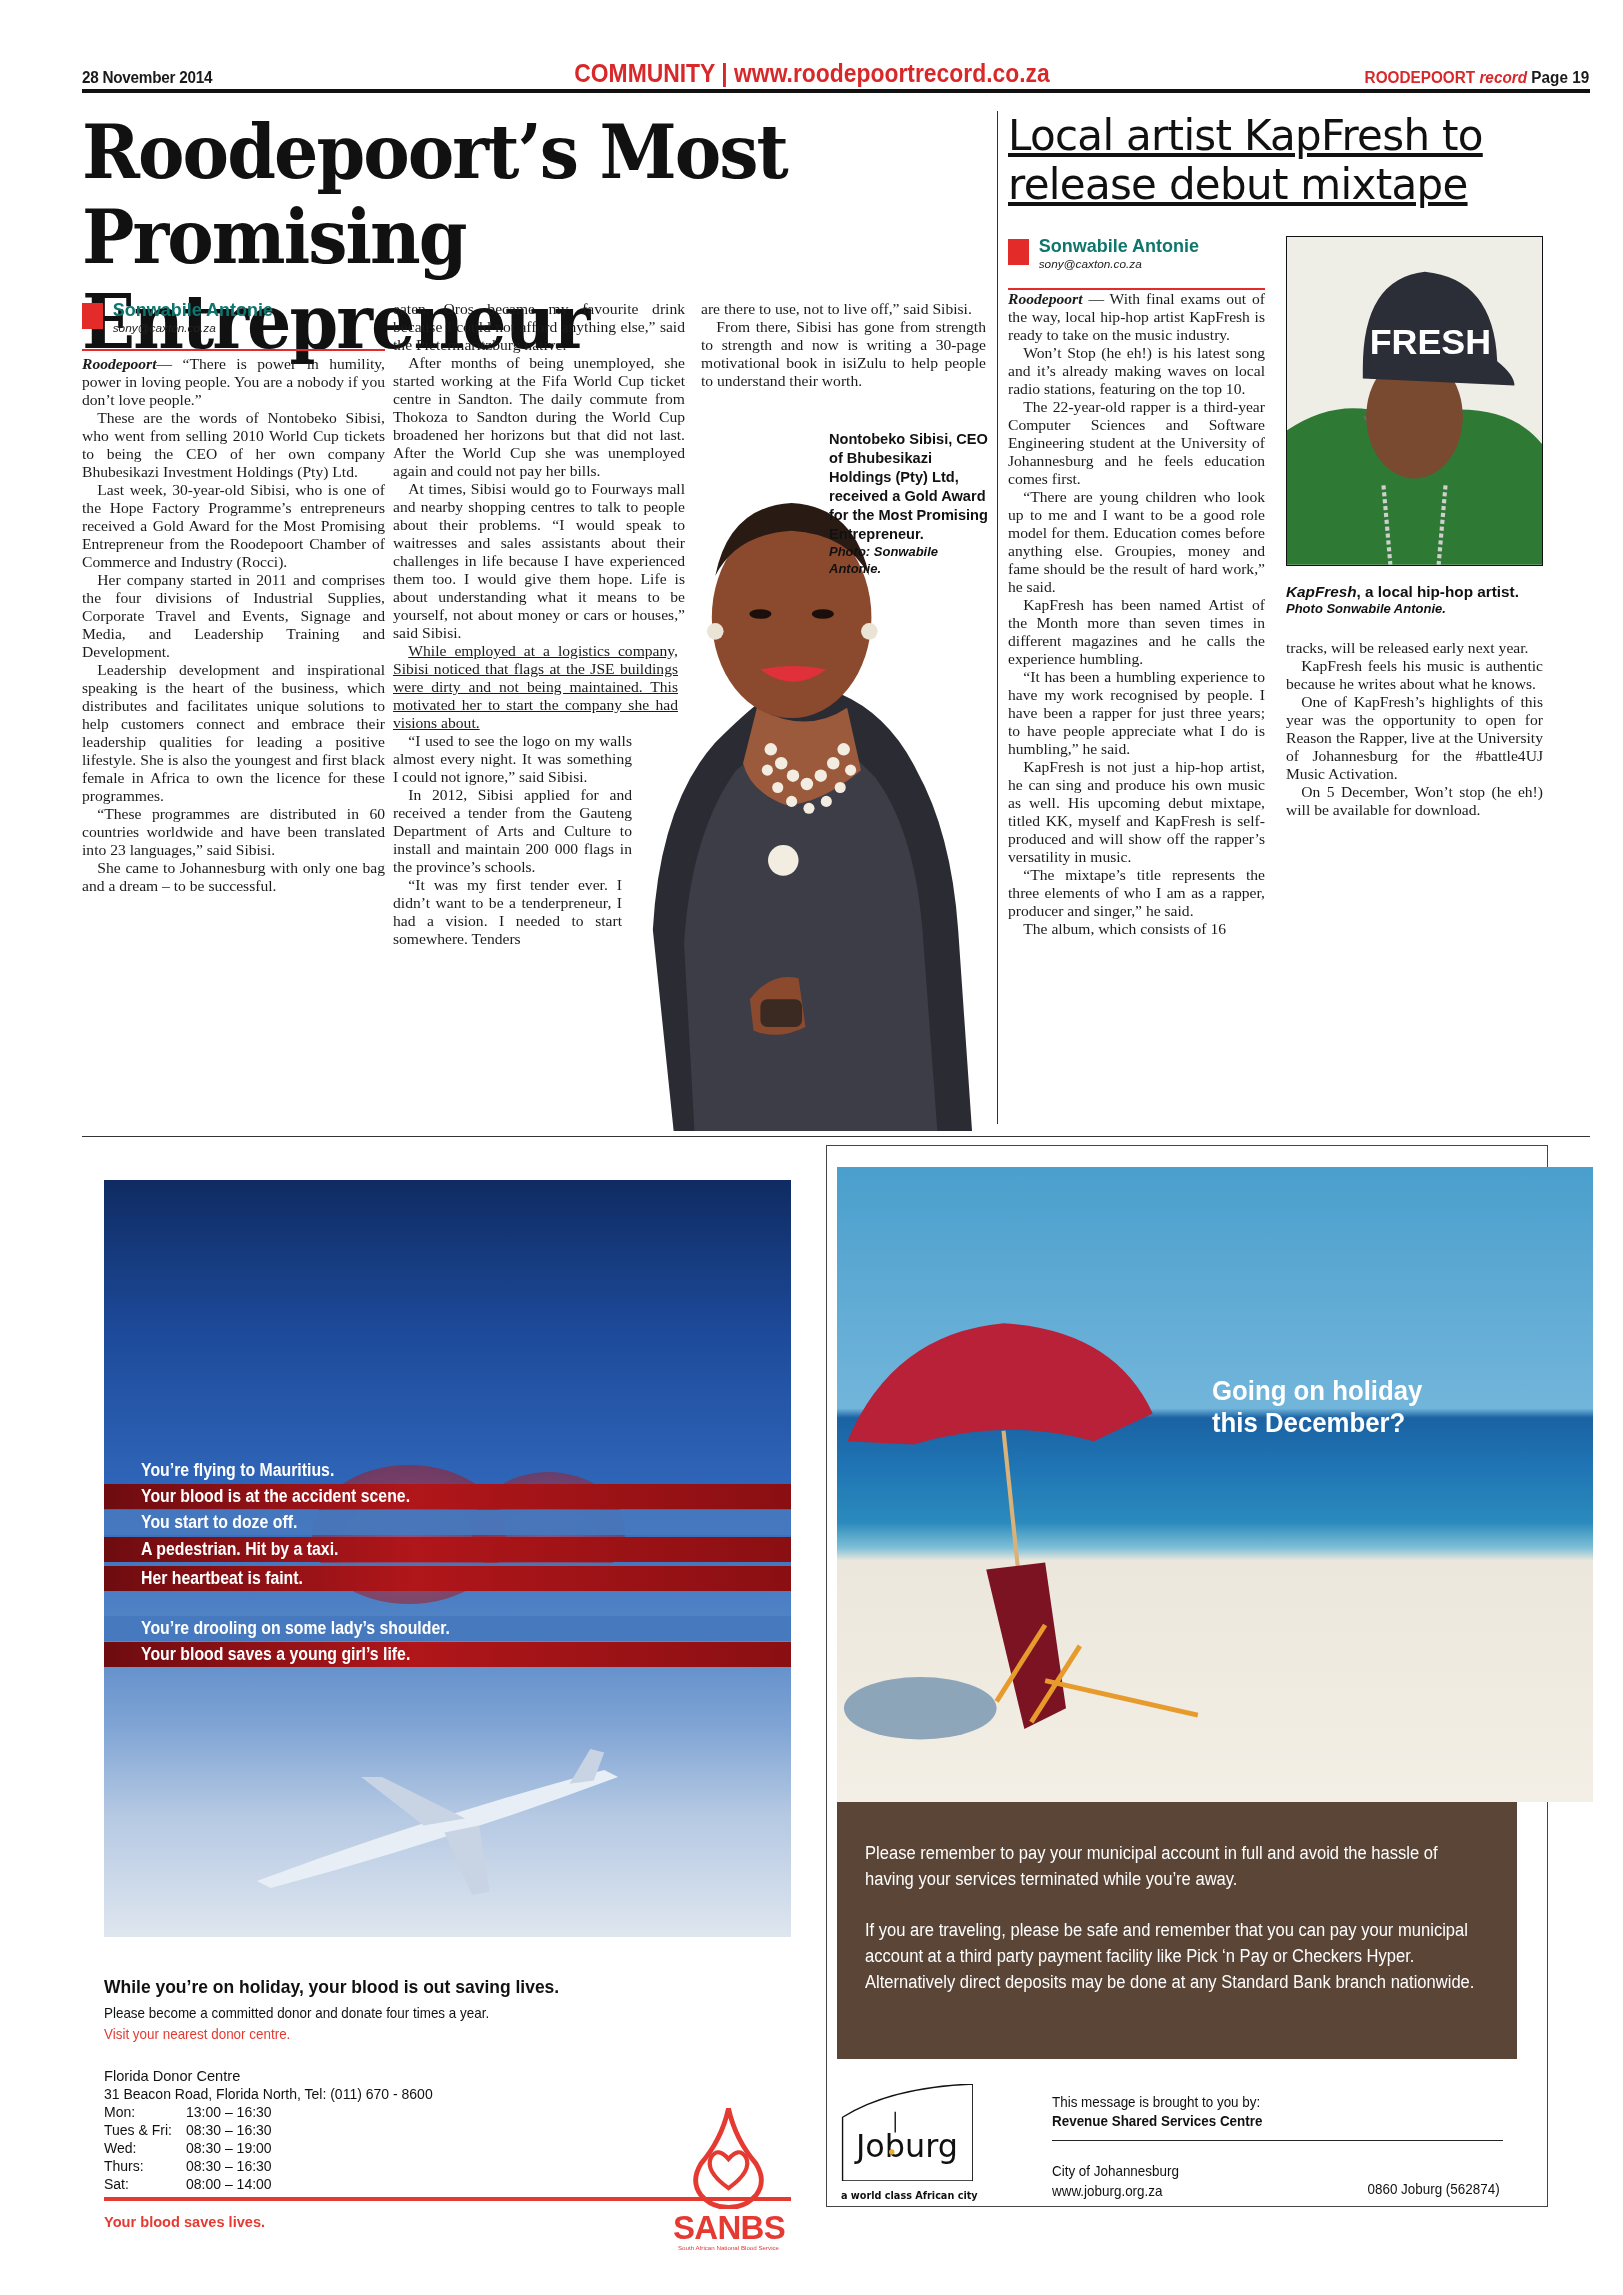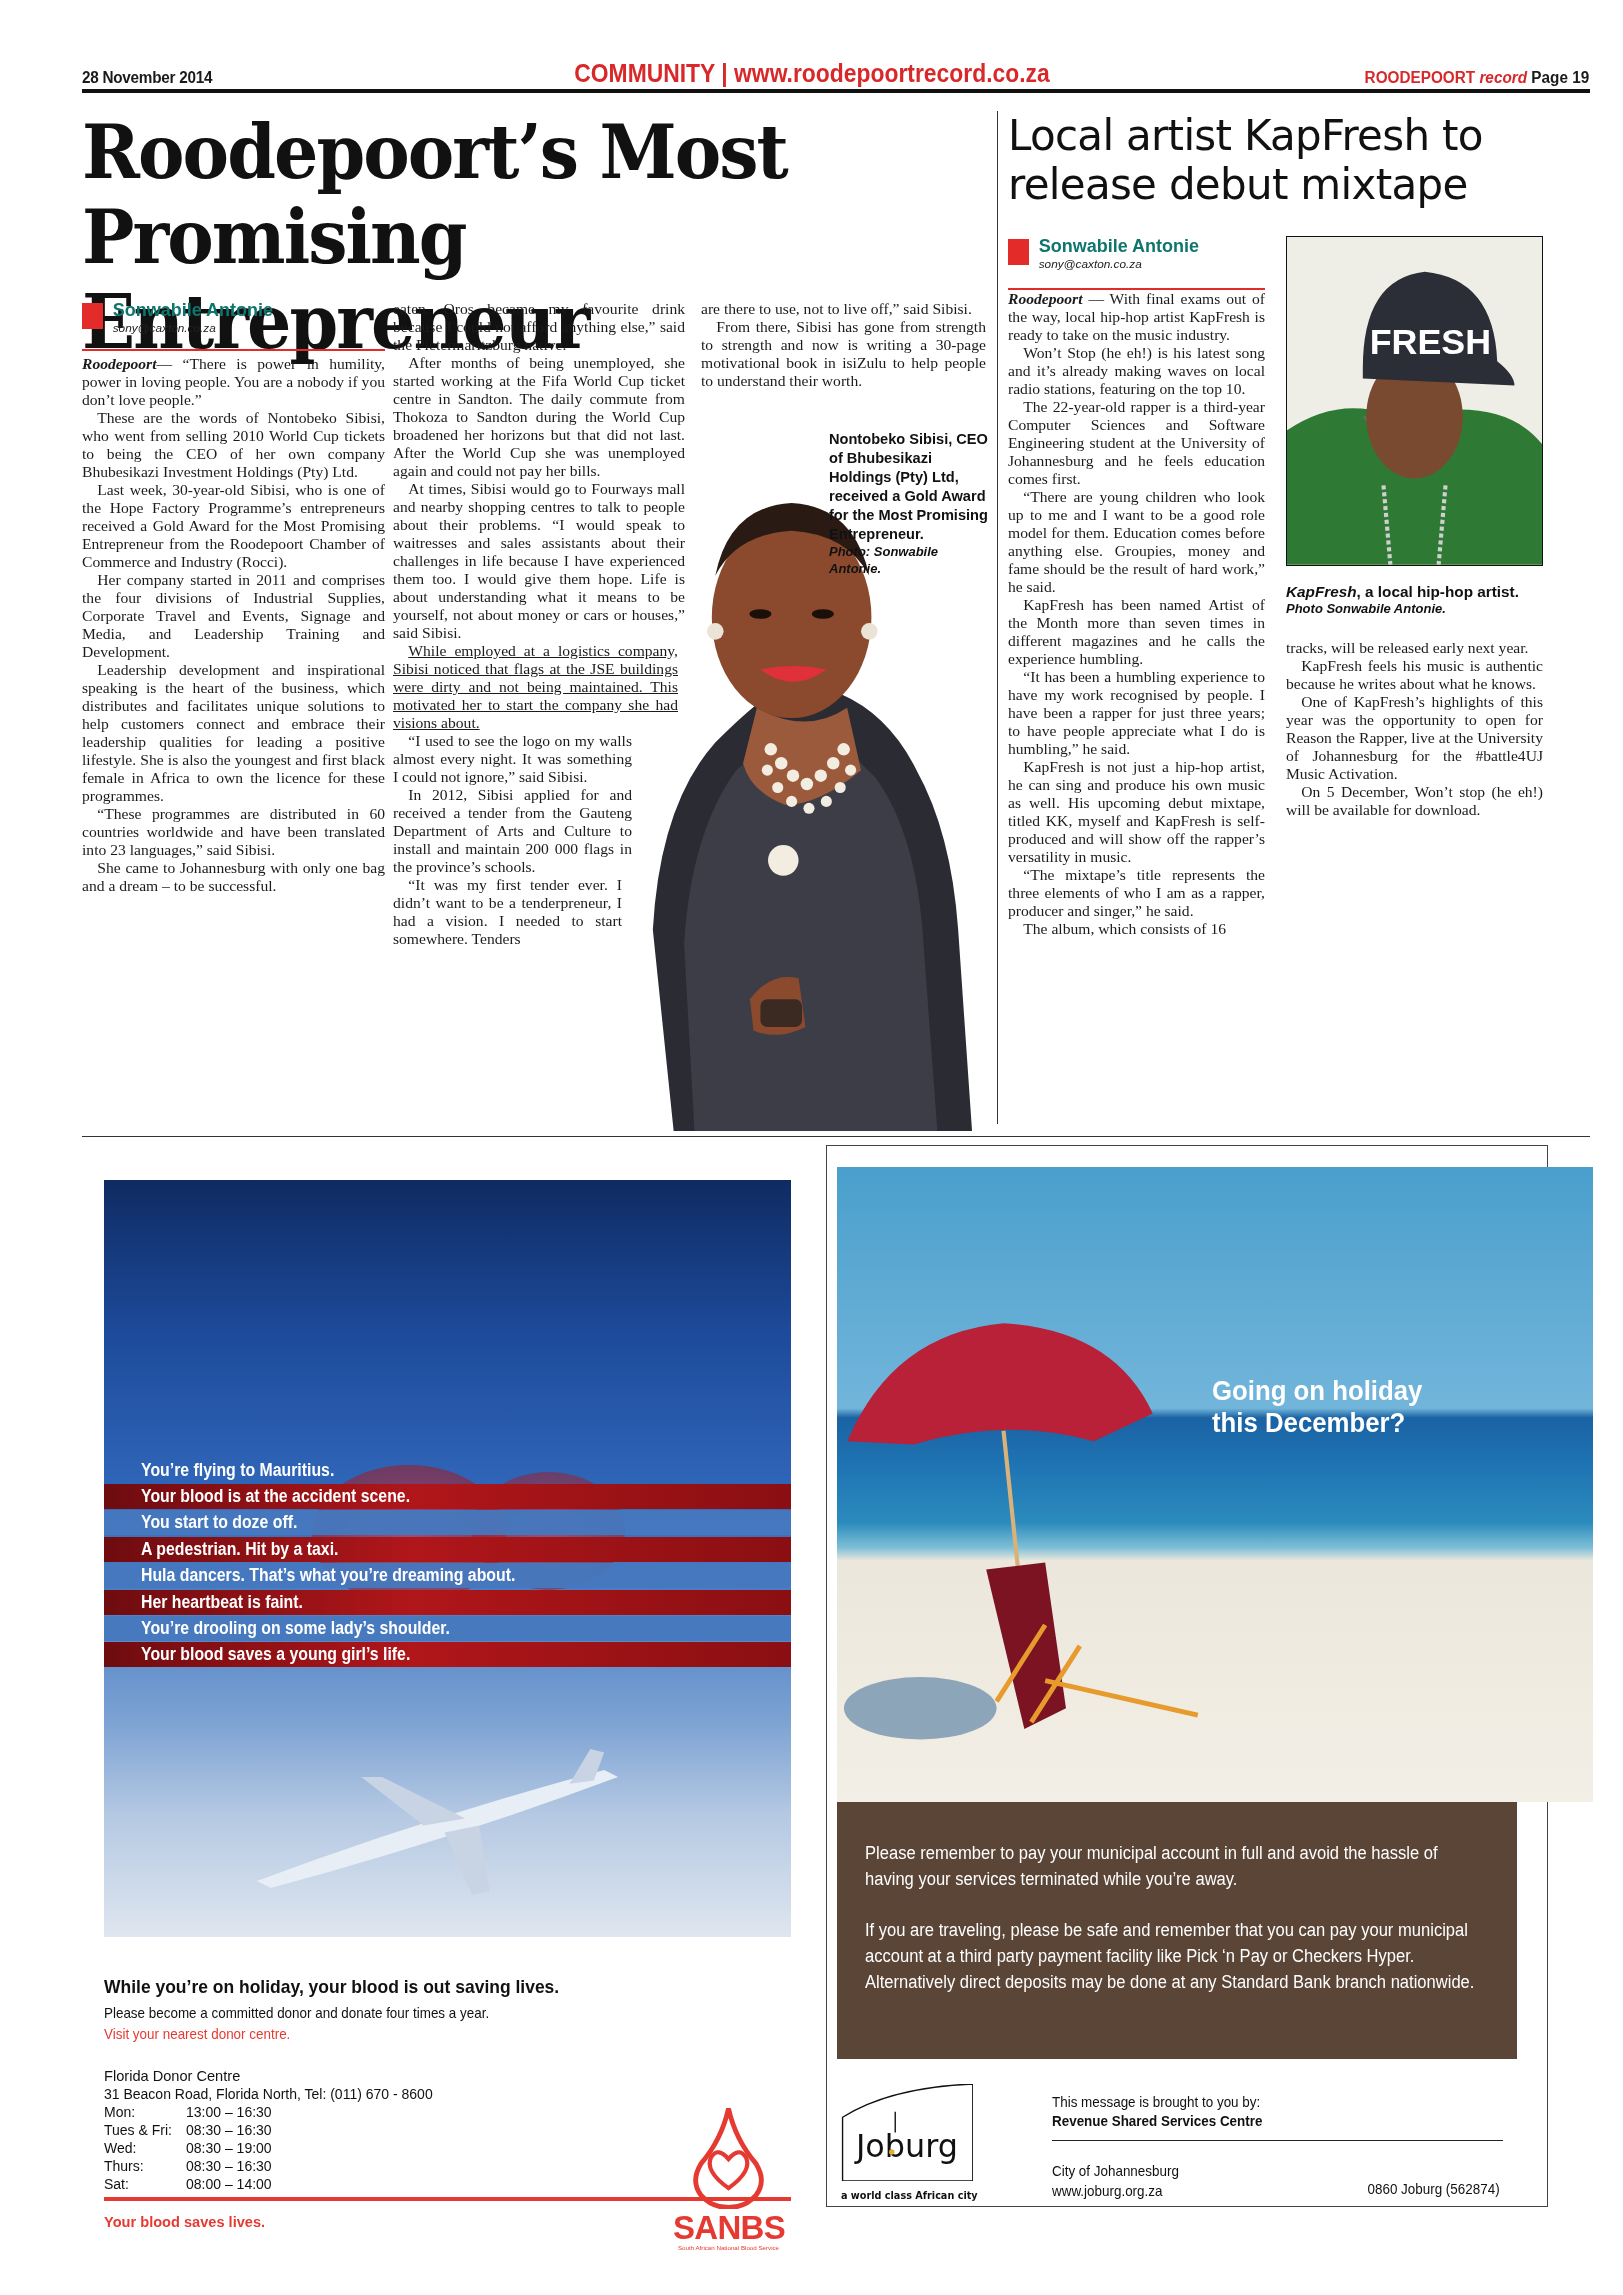--- a/index.html
+++ b/index.html
@@ -31,21 +31,21 @@
   .col i { font-style: italic; }
 
   
   .woman { left: 611px; top: 444px; width: 389px; height: 687px; }
   .woman-caption { left: 829px; top: 430px; width: 160px; font: bold 14.6px "Liberation Sans", sans-serif; line-height: 19px; color: #111; }
   .woman-caption .credit { font-style: italic; font-size: 13px; line-height: 16.7px; }
 
   .vrule { left: 997px; top: 111px; width: 1.4px; height: 1013px; background: #333; }
 
   
-  .rheadline { left: 1008px; top: 111px; width: 583px; font: 42px "DejaVu Sans", sans-serif; line-height: 49px; color: #111; letter-spacing: -0.7px; }
+  .rheadline { left: 1008px; top: 111px; width: 583px; font: 42px "DejaVu Sans", sans-serif; line-height: 49px; color: #111; letter-spacing: -0.7px; text-decoration: underline; }
   .kap-photo { left: 1286px; top: 236px; width: 257px; height: 330px; border: 1.4px solid #111; overflow: hidden; background: #efeee6; }
   .kap-caption { left: 1286px; top: 582px; width: 264px; font: bold italic 15.3px "Liberation Sans", sans-serif; line-height: 19px; color: #111; }
   .kap-caption .b { font-style: normal; }
   .kap-caption .b i { font-style: italic; }
   .kap-caption .credit { font-size: 13px; line-height: 16.7px; }
 
   .section-rule { left: 82px; top: 1136px; width: 1508px; height: 1.4px; background: #333; }
 
   
   .blood-ad { left: 104px; top: 1180px; width: 687px; height: 1020px; }
@@ -240,21 +240,21 @@
       </div>
     <div class="strip blue" style="top:330px;">
         <span>You start to doze off.</span>
       </div>
     <div class="strip blue" style="top:383px;">
         <span>Hula dancers. That’s what you’re dreaming about.</span>
       </div>
     <div class="strip red" style="top:357px;">
         <span>A pedestrian. Hit by a taxi.</span>
       </div>
-    <div class="strip red" style="top:410px;padding-left:8px;">
+    <div class="strip red" style="top:386px;padding-left:8px;">
         <span>Her heartbeat is faint.</span>
       </div>
     <div class="strip blue" style="top:436px;">
         <span>You’re drooling on some lady’s shoulder.</span>
       </div>
     <div class="strip red" style="top:462px;">
         <span>Your blood saves a young girl’s life.</span>
       </div>
     <svg style="position:absolute; left:139px; top:569px;" width="389" height="160" viewBox="0 0 560 230">
       <path d="M20 190 Q260 100 520 30 L540 40 Q300 130 40 200 Z" fill="#e8eef6"></path>

